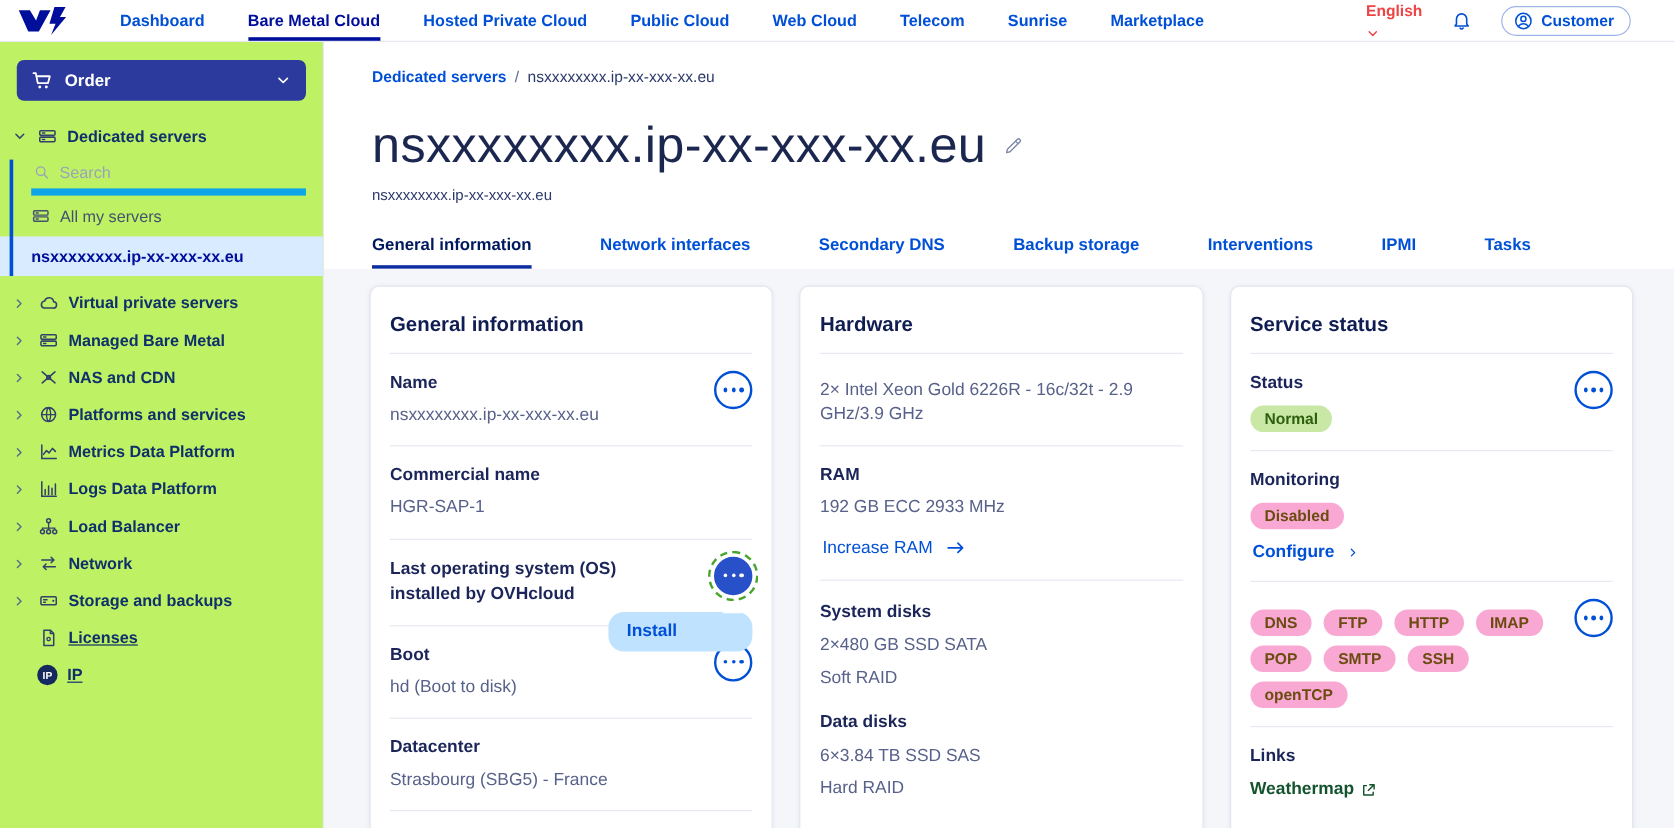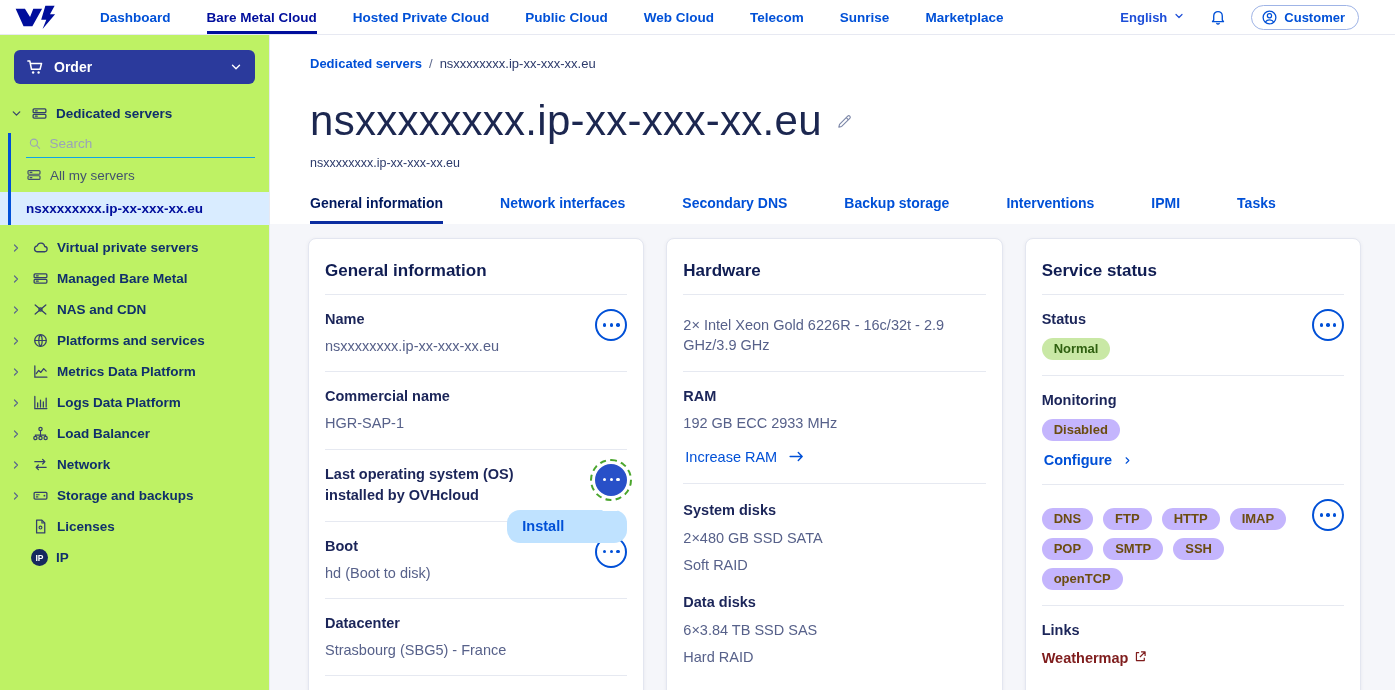--- a/index.html
+++ b/index.html
@@ -8,50 +8,50 @@
 
   
   .header { height:35px; display:flex; align-items:stretch; padding:0 36px 0 14px;
     border-bottom:1px solid #e7e9f2; background:#fff; }
   .logo { display:flex; align-items:center; margin-right:40px; color:#000e9c; }
   .hnav { display:flex; gap:36px; }
   .hnav-item { display:flex; align-items:center; font-size:13.5px; font-weight:600;
     color:#0050d7; cursor:pointer; border-bottom:3px solid transparent; padding-top:3px; }
   .hnav-item.active { color:#000e9c; border-bottom-color:#000e9c; }
   .hright { margin-left:auto; display:flex; align-items:center; gap:24px; }
-  .lang { display:flex; align-items:flex-start; gap:6px; color:#1d4ed8; font-size:13px; font-weight:600; cursor:pointer; }
+  .lang { display:flex; align-items:flex-start; gap:6px; color:#ef4444; font-size:13px; font-weight:600; cursor:pointer;flex-direction:column; }
   .bell { color:#0050d7; display:flex; cursor:pointer; }
   .customer { display:flex; align-items:center; gap:6px; border:1px solid #9fb4e6;
     border-radius:15px; padding:3px 13px 3px 9px; color:#0050d7; font-size:13px; font-weight:700; cursor:pointer; }
 
   
   .sidebar { position:absolute; left:0; top:35px; bottom:0; width:270px; background:#bef264;
     border-right:1px solid #e7e9f2; padding-top:15px; }
   .order-btn { margin:0 14px; height:34px; background:#2b3a9c; border-radius:6px; color:#fff;
     display:flex; align-items:center; gap:10px; padding:0 12px; font-size:14px; font-weight:700; cursor:pointer; }
   .order-btn .chev { margin-left:auto; display:flex; }
   .sgroup { margin-top:17px; display:flex; align-items:center; gap:8px; padding:4px 10px;
     font-size:13.5px; font-weight:700; color:#10306b; cursor:pointer; }
   .tree { position:relative; }
   .tree::before { content:""; position:absolute; left:8px; top:3px; bottom:0; width:3px; background:#0050d7; z-index:2; }
   .search-row { display:flex; align-items:center; gap:8px; margin:4px 14px 0 26px;
-    padding:6px 2px; border-bottom:1px solid #0ea5e9; color:#9aa4b8; }
+    padding:6px 2px; border-bottom:6px solid #0ea5e9; color:#9aa4b8; }
   .search-row input { border:none; outline:none; width:100%; font-size:13.5px;
     font-family:"Liberation Sans", sans-serif; color:#33406b; background:transparent; }
   .search-row input::placeholder { color:#9aa4b8; }
   .allservers { display:flex; align-items:center; gap:8px; padding:9px 14px 9px 26px;
     font-size:13.5px; color:#43536f; cursor:pointer; }
   .selserver { padding:9px 14px 9px 26px; background:#d9ecff; color:#000e9c;
     font-size:13.5px; font-weight:700; cursor:pointer; }
   .slist { margin-top:7px; }
   .slist-item { display:flex; align-items:center; gap:8px; padding:7px 10px; font-size:13.5px;
     font-weight:600; color:#10306b; cursor:pointer; }
   .slist-item .chev { color:#5a6a8c; display:flex; width:13px; }
   .slist-item .sicon { color:#33406b; display:flex; width:18px; justify-content:center; }
-  .slist-item.noexp { padding-left:31px; }
+  .slist-item.noexp { padding-left:31px;text-decoration:underline; }
   .ip-badge { width:17px; height:17px; border-radius:50%; background:#16295e; color:#fff;
     font-size:8.5px; font-weight:700; display:flex; align-items:center; justify-content:center; }
 
   
   .main { position:absolute; left:270px; top:35px; right:0; bottom:0; background:#fff;
     display:flex; flex-direction:column; }
   .breadcrumb { padding:21px 0 0 40px; font-size:13px; color:#5d688c; display:flex; gap:7px; }
   .breadcrumb .bc-root { color:#0050d7; font-weight:700; cursor:pointer; }
   .breadcrumb .bc-cur { color:#2c3a6b; }
   .title-row { padding-left:40px; margin-top:26px; display:flex; align-items:center; gap:14px; }
@@ -82,26 +82,26 @@
     outline:2px dashed #4aa52c; outline-offset:3px; }
   .popup { position:absolute; right:0; top:calc(100% - 11px); z-index:6; width:120px;
     background:#bfe2ff; color:#0050d7; font-weight:700; font-size:14.5px;
     padding:8px 0 9px 15px; border-radius:13px; cursor:pointer; }
   .popup::before { content:""; position:absolute; top:-7px; right:9px;
     border-left:8px solid transparent; border-right:8px solid transparent; border-bottom:8px solid #fff; }
   .action-link { display:inline-flex; align-items:flex-end; gap:11px; color:#0050d7;
     font-weight:400; font-size:14.5px; margin:15px 0 3px 2px; cursor:pointer; }
   .badge { display:inline-block; border-radius:12px; padding:3px 12px 4px; font-size:13px; font-weight:700; }
   .badge.green { background:#c9e8a5; color:#2f6010; }
-  .badge.yellow { background:#c4b5fd; color:#6b4c10; }
+  .badge.yellow { background:#f9a8d4; color:#6b4c10; }
   .badge-wrap { margin-top:8px; }
   .configure { display:inline-flex; align-items:center; gap:10px; color:#0050d7;
     font-weight:600; font-size:14.5px; margin-top:11px; margin-left:2px; cursor:pointer; }
   .chips { margin-top:9px; max-width:262px; display:flex; flex-wrap:wrap; gap:8px 10px;align-items:center; }
-  .link-line { display:flex; align-items:flex-start; gap:6px; color:#7f1d1d; font-weight:700;
+  .link-line { display:flex; align-items:center; gap:6px; color:#14532d; font-weight:700;
     font-size:14.5px; margin-top:9px; cursor:pointer; }
   .disk-block { margin-top:2px; }
   .disk-block + .disk-block { margin-top:16px; }
   .disk-block .fvalue { margin-top:7px; }
   svg { display:block; }
 </style>
 </head>
 <body>
 
 <svg width="0" height="0" style="position:absolute">

